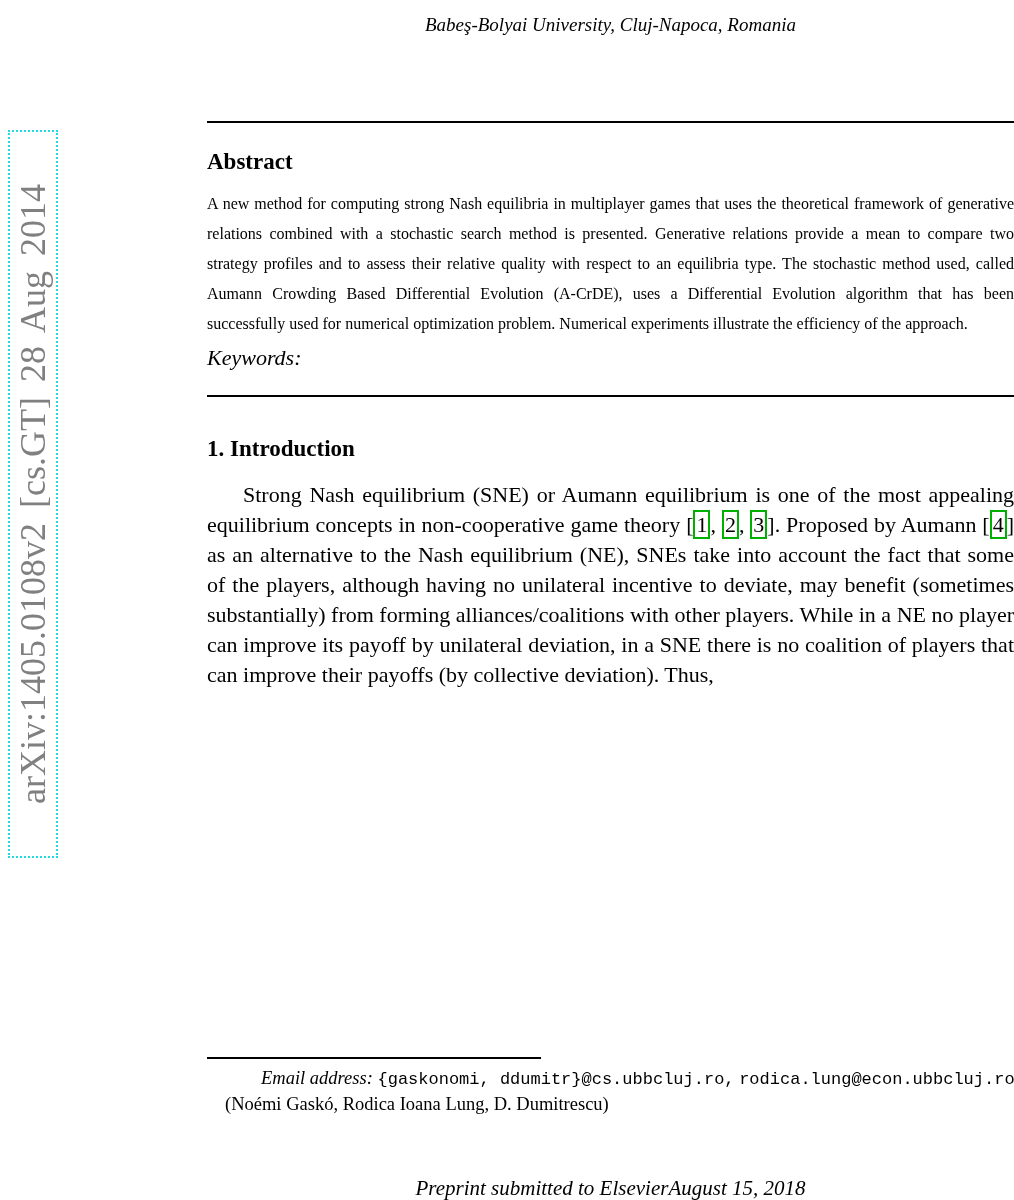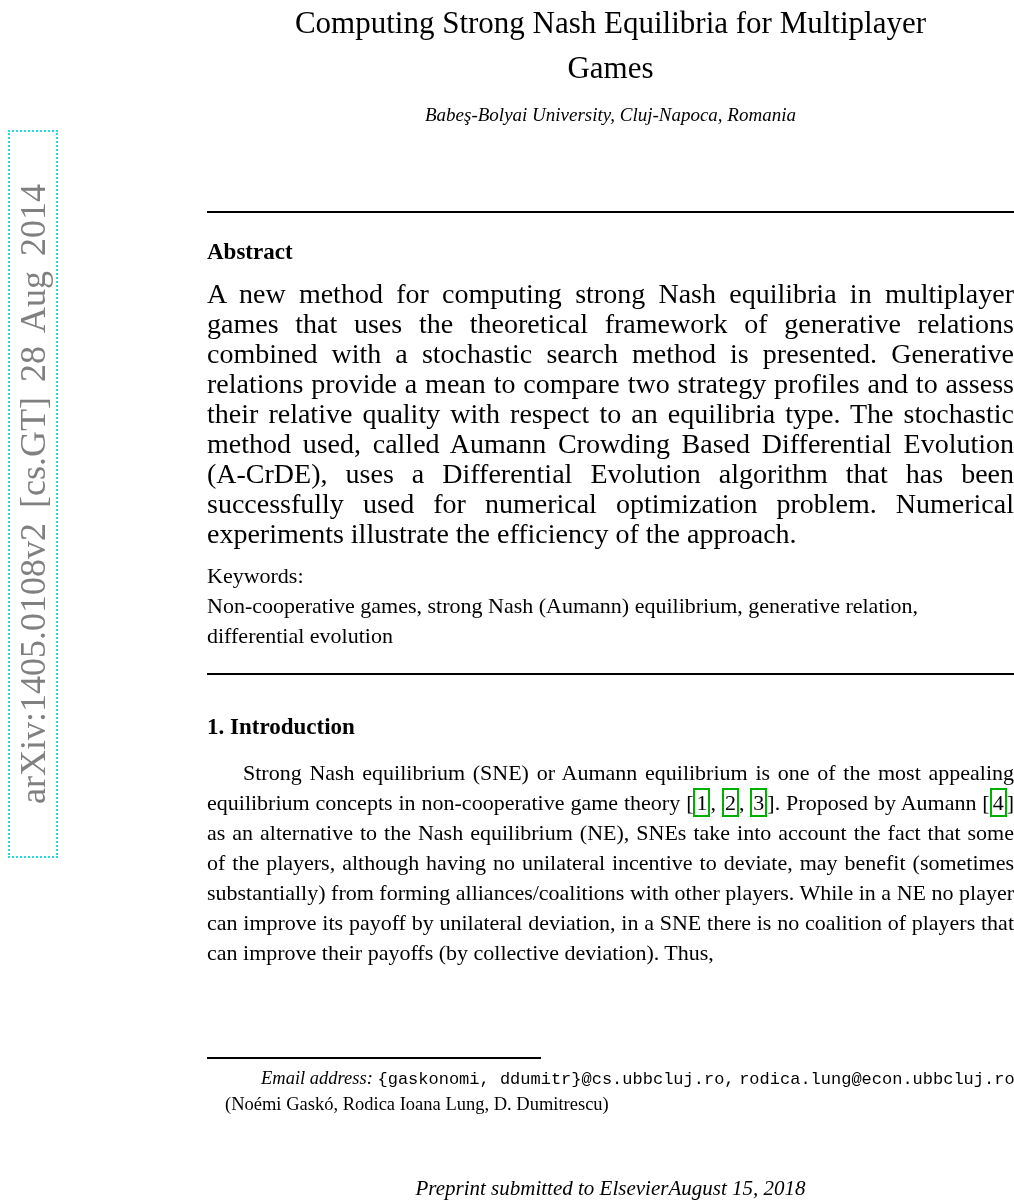--- a/index.html
+++ b/index.html
@@ -39,24 +39,24 @@
   }
   .authors { text-align: center; font-size: 23px; margin-top: 27px; line-height: 28px; }
   .affiliation { text-align: center; font-size: 19px; font-style: italic; margin-top: 13px; line-height: 24px; }
 
   .rule { height: 2px; background: #000; width: 100%; }
   .rule-1 { margin-top: 84px; }
   .rule-2 { margin-top: 22px; }
 
   .abstract-heading { font-size: 23px; font-weight: bold; margin-top: 24px; line-height: 29px; }
   .abstract-text {
-    font-size: 28px; line-height: 30px;
+    font-size: 16px; line-height: 30px;
     text-align: justify; margin-top: 13px;
   }
-  .keywords-label { font-size: 22px; margin-top: 12px; line-height: 30px; }
+  .keywords-label { font-size: 22px; font-style: italic; margin-top: 4px; line-height: 30px; }
   .keywords { font-size: 22px; line-height: 30px; }
 
   .section-heading { font-size: 23px; font-weight: bold; margin-top: 37px; line-height: 29px; }
   .body-par {
     font-size: 22px; line-height: 30px;
     text-align: justify; margin-top: 17px;
     text-indent: 36px;
   }
   .cite {
     border: 2px solid var(--citation-box, #00b000);
@@ -83,34 +83,32 @@
 <body>
 
 <div class="page">
 
   <div class="stamp-box">
     <span class="stamp-text">arXiv:1405.0108v2 [cs.GT] 28 Aug 2014</span>
   </div>
 
   <div class="content">
 
-    <h1 class="title"><span>Computing Strong Nash Equilibria for Multiplayer</span><br><span>Games</span></h1>
 
 
     <div class="affiliation">Babeş-Bolyai University, Cluj-Napoca, Romania</div>
 
     <div class="rule rule-1"></div>
 
     <div class="abstract-heading">Abstract</div>
 
     <p class="abstract-text">A new method for computing strong Nash equilibria in multiplayer games that uses the theoretical framework of generative relations combined with a stochastic search method is presented. Generative relations provide a mean to compare two strategy profiles and to assess their relative quality with respect to an equilibria type. The stochastic method used, called Aumann Crowding Based Differential Evolution (A-CrDE), uses a Differential Evolution algorithm that has been successfully used for numerical optimization problem. Numerical experiments illustrate the efficiency of the approach.</p>
 
     <div class="keywords-label">Keywords:</div>
 
-    <div class="keywords">Non-cooperative games, strong Nash (Aumann) equilibrium, generative relation, differential evolution</div>
 
     <div class="rule rule-2"></div>
 
     <h2 class="section-heading">1. Introduction</h2>
 
     <p class="body-par"><span>Strong Nash equilibrium (SNE) or Aumann equilibrium is one of the most appealing equilibrium concepts in non-cooperative game theory [</span><span class="cite">1</span><span>, </span><span class="cite">2</span><span>, </span><span class="cite">3</span><span>]. Proposed by Aumann [</span><span class="cite">4</span><span>] as an alternative to the Nash equilibrium (NE), SNEs take into account the fact that some of the players, although having no unilateral incentive to deviate, may benefit (sometimes substantially) from forming alliances/coalitions with other players. While in a NE no player can improve its payoff by unilateral deviation, in a SNE there is no coalition of players that can improve their payoffs (by collective deviation). Thus,</span></p>
 
   </div>
 
   <div class="footnote-rule"></div>

